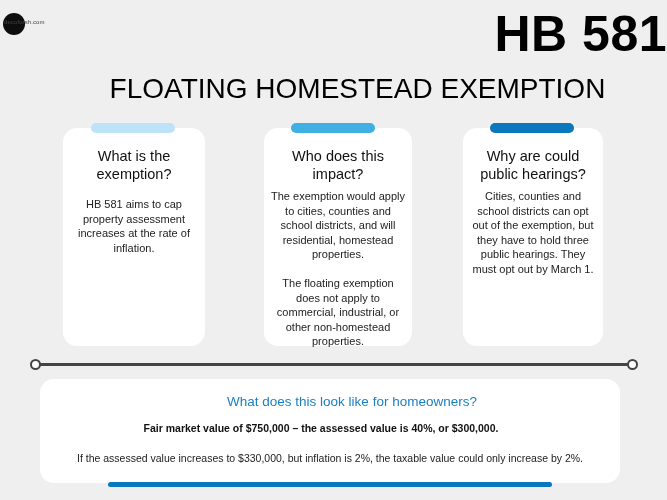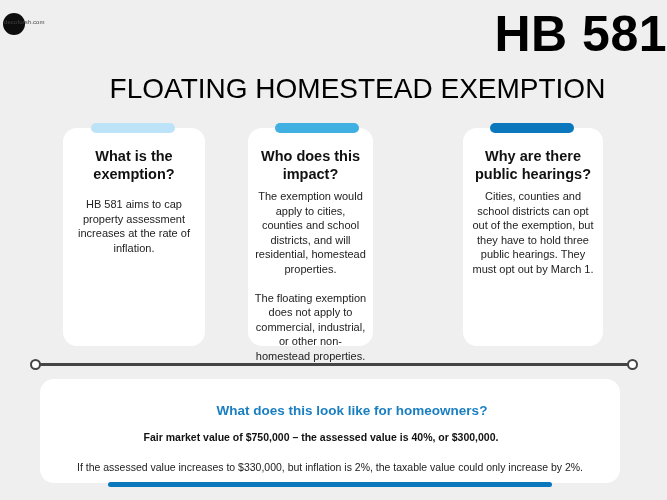--- a/index.html
+++ b/index.html
@@ -28,43 +28,43 @@
   }
   .card {
     position:absolute; top:128px; height:218px;
     background:#fff; border-radius:14px;
     text-align:center; box-sizing:border-box; padding:0 6px;
   }
   .card .tab {
     position:absolute; top:-5px; height:10px; border-radius:5px;
   }
   .card h3 {
-    margin:19px 0 6px 0; font-size:14.5px; line-height:18px; font-weight:bold; color:#111;
+    margin:19px 0 6px 0; font-size:14.5px; line-height:18px; font-weight:normal; color:#111;
   }
   .card p {
     margin:0; font-size:11px; line-height:14.6px; color:#222;
   }
   .card p.gap { margin-top:14px; }
   .c1 { left:63px; width:142px; }
-  .c2 { left:248px; width:125px; }
+  .c2 { left:264px; width:148px; }
   .c3 { left:463px; width:140px; }
   .c3 p.small { font-size:10px; line-height:13.6px; margin-top:14px; }
   .line {
     position:absolute; left:36px; top:363px; width:594px; height:3px; background:#444;
   }
   .dot {
     position:absolute; top:359px; width:7px; height:7px; border:2px solid #444;
     border-radius:50%; background:#fff;
   }
   .bottom {
     position:absolute; left:40px; top:379px; width:580px; height:104px;
     background:#fff; border-radius:14px; text-align:center;
   }
   .bottom h4 {
-    margin:24px 0 0 0; font-size:13.5px; line-height:16px; color:#1a7fc1; font-weight:bold;padding-left:44px;
+    margin:15px 0 0 0; font-size:13.5px; line-height:16px; color:#1a7fc1; font-weight:normal;padding-left:44px;
   }
   .bottom .fmv {
     margin:12px 18px 0 0; font-size:10.5px; font-weight:bold; color:#111;
   }
   .bottom .expl {
     margin:17px 0 0 0; font-size:10.5px; line-height:14px; color:#222;
   }
   .bar {
     position:absolute; left:108px; top:482px; width:444px; height:5px;
     background:#0b77bd; border-radius:3px;
@@ -87,21 +87,21 @@
 
 <div class="card c2">
   <div class="tab" style="left:27px;width:84px;background:#40b0e2;"></div>
   <h3>Who does this impact?</h3>
   <p>The exemption would apply to cities, counties and school districts, and will residential, homestead properties.</p>
   <p class="gap">The floating exemption does not apply to commercial, industrial, or other non-homestead properties.</p>
 </div>
 
 <div class="card c3">
   <div class="tab" style="left:27px;width:84px;background:#0b77bd;"></div>
-  <h3>Why are there public hearings?</h3>
+  <h3>Why are could public hearings?</h3>
   <p>Cities, counties and school districts can opt out of the exemption, but they have to hold three public hearings. They must opt out by March 1.</p>
 </div>
 
 <div class="line"></div>
 <div class="dot" style="left:30px;"></div>
 <div class="dot" style="left:627px;"></div>
 
 <div class="bottom">
   <h4>What does this look like for homeowners?</h4>
   <p class="fmv">Fair market value of $750,000 –  the assessed value is 40%, or $300,000.</p>

